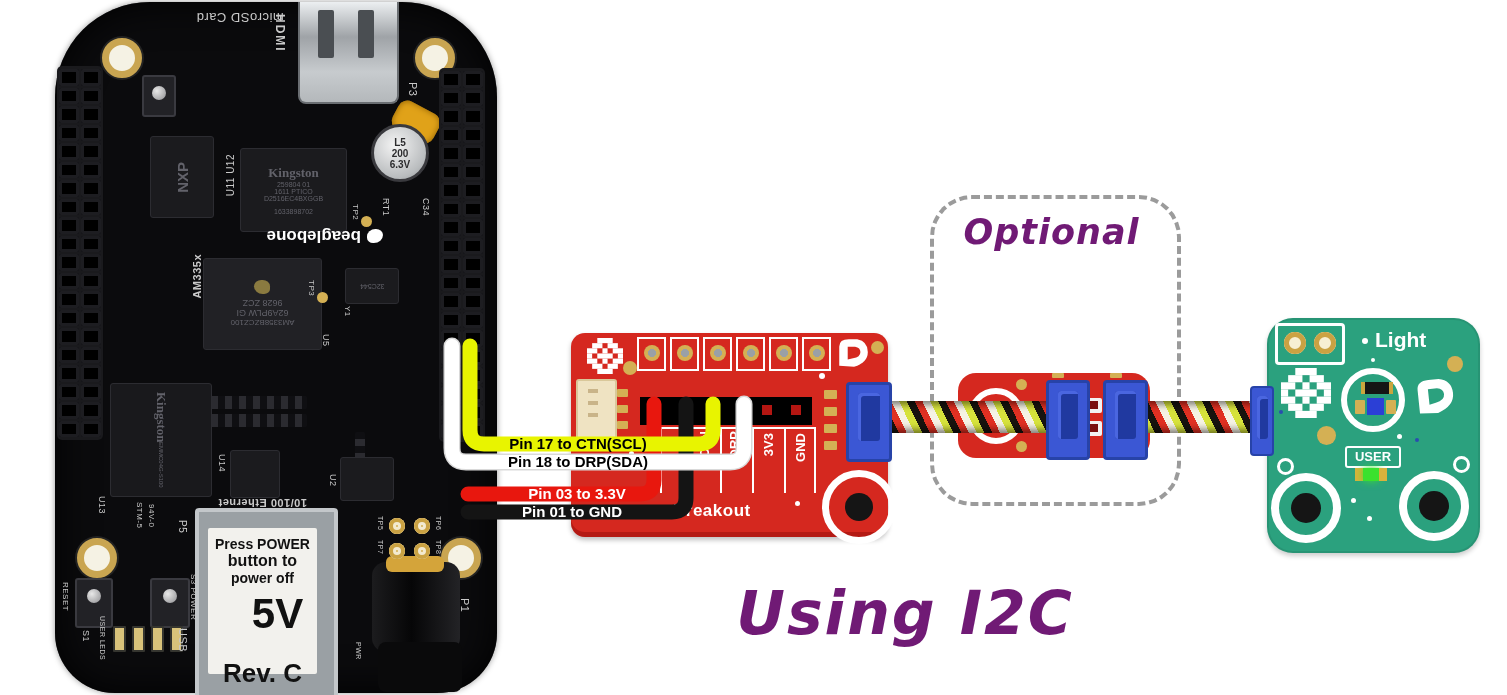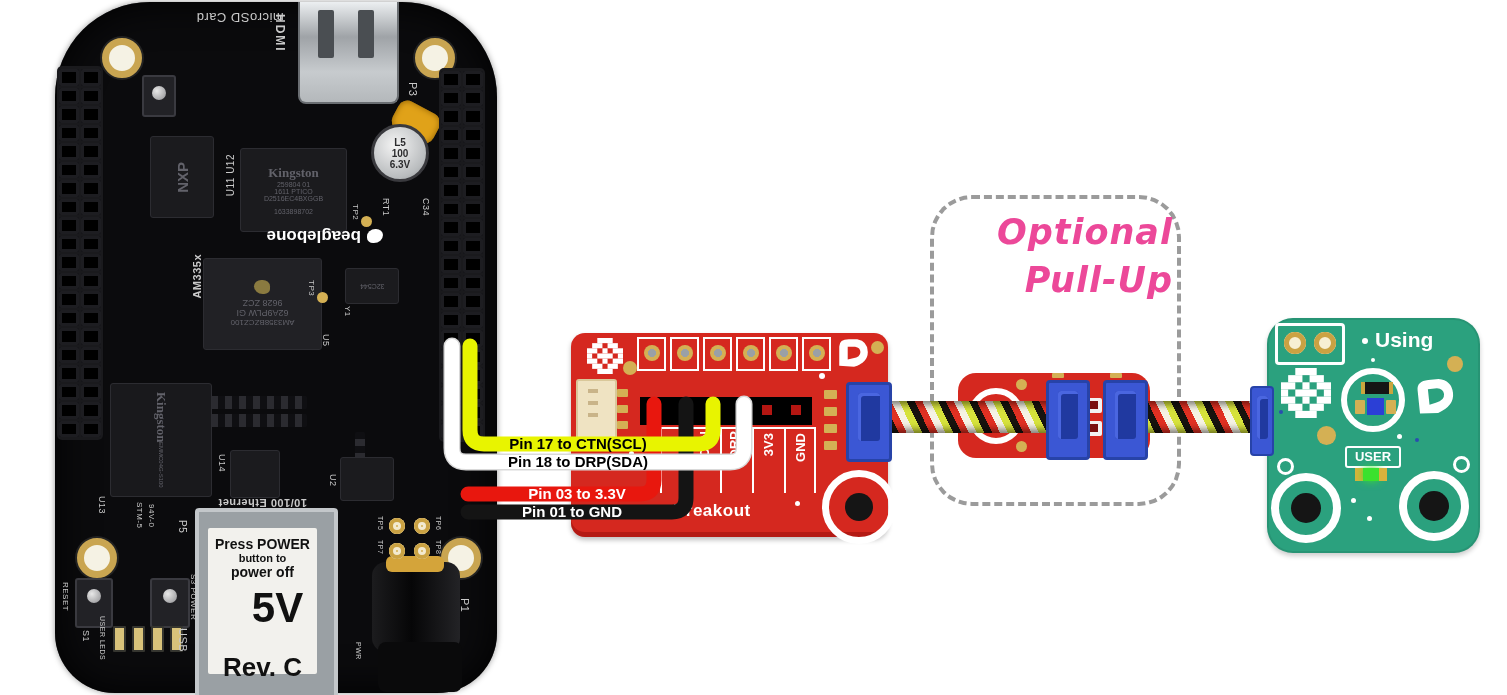--- a/index.html
+++ b/index.html
@@ -68,44 +68,44 @@
   .ring{position:absolute;border-radius:50%;border:3px solid #fff;}
   
   .rope{position:absolute;height:32px;border-radius:16px;z-index:3;
         background:repeating-linear-gradient(64deg,#17130e 0 7px,#e03022 7px 14px,#f5f2e4 14px 21px,#d6e23c 21px 28px);
         box-shadow:inset 0 4px 6px rgba(0,0,0,.45),inset 0 -4px 6px rgba(0,0,0,.45);}
   #wiresvg{position:absolute;left:0;top:0;z-index:4;pointer-events:none;}
   .wlabel{font-family:"Liberation Sans",sans-serif;font-size:15px;font-weight:600;}
   
   .dashedbox{position:absolute;left:930px;top:195px;width:243px;height:303px;
              border:4px dashed #9b9b9b;border-radius:42px;z-index:0;}
-  .graytxt{position:absolute;color:#ec4899;font-weight:bold;font-style:italic;
-           font-family:"DejaVu Sans",sans-serif;text-align:right;z-index:0;}
+  .graytxt{position:absolute;color:#701a75;font-weight:bold;font-style:italic;
+           font-family:"DejaVu Sans",sans-serif;text-align:center;z-index:0;}
   .optional{left:930px;top:208px;width:243px;font-size:35px;line-height:48px;letter-spacing:1px;}
   .caption{left:690px;top:578px;width:430px;font-size:60px;letter-spacing:2px;}
   .usb{position:absolute;left:243px;top:0;width:97px;height:100px;border:2px solid #6a6e72;
        border-top:none;border-radius:0 0 8px 8px;
        background:linear-gradient(180deg,#eceff1,#9fa3a7 35%,#c7cbce 70%,#b4b8bb);}
   .usb i{position:absolute;top:8px;width:16px;height:48px;background:#4a4e52;border-radius:2px;}
   .cap{position:absolute;left:316px;top:122px;width:52px;height:52px;border-radius:50%;
        background:radial-gradient(circle at 40% 35%,#f4f4f4,#b9bcbe 70%,#8f9294);
        border:3px solid #3a3a3e;color:#2c2c2e;font-weight:bold;font-size:10px;line-height:11px;
        display:flex;flex-direction:column;align-items:center;justify-content:center;}
 </style>
 </head>
 <body>
 
 <div class="canvas">
 
   <div class="dashedbox"></div>
   <div class="graytxt optional">
     <div>Optional</div>
-    <div>Pull-Up</div>
   </div>
 
+  <div class="graytxt caption">Using I2C</div>
 
   <div class="board bbb">
 
     <div class="silk flip" style="left:90px;top:8px;width:190px;font-size:13px;text-align:center;">microSD Card</div>
     <div class="silk vtx" style="left:218px;top:12px;font-size:12px;font-weight:bold;letter-spacing:2px;">HDMI</div>
 
     <div class="usb">
         <i style="left:18px"></i>
         <i style="left:58px"></i>
       </div>
@@ -216,21 +216,21 @@
       <div style="font-size:13px;font-weight:bold;font-family:'Liberation Serif',serif;">Kingston</div>
       <div style="font-size:7px;">259804 01</div>
       <div style="font-size:7px;">1611  PTICO</div>
       <div style="font-size:7px;">D2516EC4BXGGB</div>
       <div style="font-size:7px;margin-top:6px;">1633898702</div>
     </div>
     <div class="silk vtx180" style="left:170px;top:152px;font-size:10px;">U11 U12</div>
 
     <div class="cap">
       <div>L5</div>
-      <div>100</div>
+      <div>200</div>
       <div>6.3V</div>
     </div>
     <div class="silk vtx" style="left:366px;top:196px;">C34</div>
 
     <div class="flip" style="position:absolute;left:178px;top:224px;width:150px;color:#fff;font-size:17px;
          font-weight:bold;display:flex;align-items:center;gap:6px;">
       <span style="display:inline-block;width:16px;height:14px;background:#fff;
             border-radius:60% 40% 55% 45%;"></span>
       <span>beaglebone</span>
     </div>
@@ -271,21 +271,21 @@
     <div class="silk vtx" style="left:162px;top:452px;">U14</div>
     <div class="chip" style="left:285px;top:455px;width:52px;height:42px;"></div>
     <div class="silk vtx" style="left:273px;top:472px;">U2</div>
 
     <div class="silk flip" style="left:145px;top:495px;width:125px;font-size:11px;font-weight:bold;text-align:center;">10/100 Ethernet</div>
     <div class="silk vtx" style="left:122px;top:518px;font-size:10px;">P5</div>
 
     <div class="ethjack">
       <div class="sticker">
         <div style="font-size:14px;font-weight:bold;margin-top:8px;">Press POWER</div>
-        <div style="font-size:11px;font-weight:bold;">button to</div>
+        <div style="font-size:16px;font-weight:bold;">button to</div>
         <div style="font-size:14px;font-weight:bold;">power off</div>
         <div style="font-size:42px;font-weight:bold;margin-top:4px;margin-left:30px;">5V</div>
         <div style="font-size:26px;font-weight:bold;margin-top:20px;">Rev. C</div>
       </div>
     </div>
 
     <div class="barrel">
       <div style="position:absolute;left:14px;top:-6px;width:58px;height:16px;background:#d4a43a;border-radius:6px;"></div>
     </div>
     <div class="barrelbase"></div>
@@ -426,21 +426,21 @@
 
   <div class="bluecn" style="left:1046px;top:380px;width:38px;height:74px;"></div>
   <div class="bluecn" style="left:1103px;top:380px;width:39px;height:74px;"></div>
 
   <div class="board light">
     <div style="position:absolute;left:8px;top:5px;width:64px;height:36px;border:3px solid #fff;border-radius:4px;">
       <span class="goldc" style="left:6px;top:6px;width:22px;height:22px;box-shadow:inset 0 0 0 5px #caa243, inset 0 0 0 11px #f7efd3;"></span>
       <span class="goldc" style="left:36px;top:6px;width:22px;height:22px;box-shadow:inset 0 0 0 5px #caa243, inset 0 0 0 11px #f7efd3;"></span>
     </div>
     <div class="wdot" style="left:95px;top:20px;width:6px;height:6px;"></div>
-    <div style="position:absolute;left:108px;top:10px;color:#fff;font-weight:bold;font-size:21px;">Using</div>
+    <div style="position:absolute;left:108px;top:10px;color:#fff;font-weight:bold;font-size:21px;">Light</div>
 
     <svg style="position:absolute;left:14px;top:46px;" width="50" height="58" viewBox="0 0 28 28" fill="#fff">
       <rect x="8" y="0" width="12" height="4"></rect>
         <rect x="4" y="4" width="8" height="4"></rect>
       <rect x="16" y="4" width="8" height="4"></rect>
         <rect x="0" y="8" width="8" height="4"></rect>
       <rect x="12" y="8" width="4" height="4"></rect>
         <rect x="20" y="8" width="8" height="4"></rect>
       <rect x="0" y="12" width="4" height="4"></rect>
         <rect x="8" y="12" width="12" height="4"></rect>

